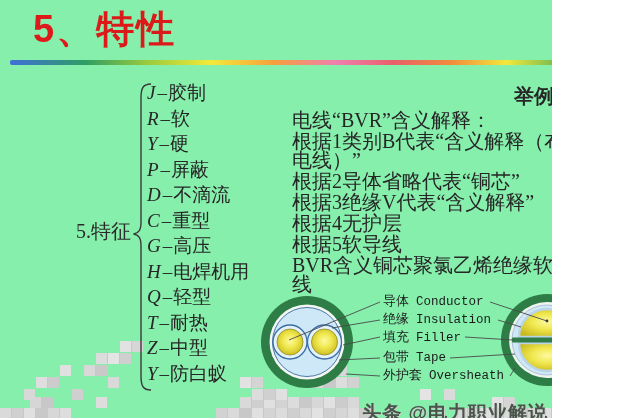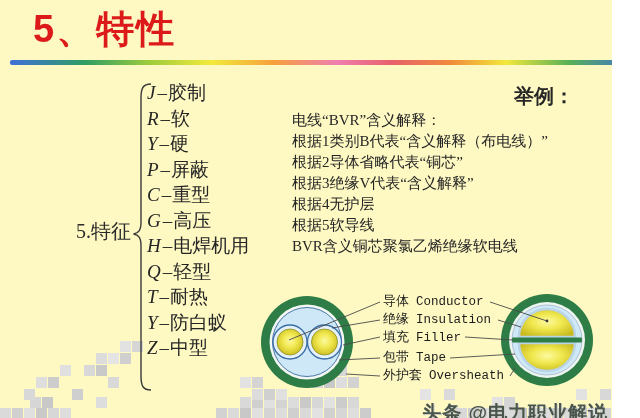--- a/index.html
+++ b/index.html
@@ -1,17 +1,17 @@
 <!DOCTYPE html>
 <html><head>
 <meta charset="utf-8">
 <style>
   html,body{margin:0;padding:0;background:#ffffff;}
   .slide{
-    position:relative;width:612px;height:418px;background:#fef9c3;overflow:hidden;
+    position:relative;width:552px;height:418px;background:#86efac;overflow:hidden;
     font-family:"Liberation Serif","DejaVu Serif",serif;color:#262626;
   }
   
   .mosaic{position:absolute;left:0;top:0;width:11px;height:11px;background:transparent;
     box-shadow:
       120px 341px #e2e2e2,132px 341px #d6d6d6,
       96px 353px #dcdcdc,108px 353px #e4e4e4,120px 353px #cfcfcf,
       276px 353px #e3e3e3,288px 353px #dadada,300px 353px #e0e0e0,312px 353px #d5d5d5,
       60px 365px #e0e0e0,84px 365px #d8d8d8,96px 365px #c9c9c9,288px 365px #dedede,
       300px 365px #d2d2d2,324px 365px #e1e1e1,336px 365px #d7d7d7,
@@ -48,21 +48,21 @@
   .feature-label{
     position:absolute;left:76px;top:218px;font-size:20px;color:#2a2a2a;
   }
   .brace-svg{position:absolute;left:128px;top:78px;width:28px;height:318px;}
   .feature-list{position:absolute;left:147px;top:80px;font-family:Liberation Serif, serif;}
   .feature-row{height:25.5px;line-height:25.5px;font-size:19px;white-space:nowrap;}
   .feature-row .code{font-style:italic;font-size:19px;padding-right:1px;}
   .feature-row .dash{padding:0 1px;}
   .example{position:absolute;left:292px;top:84px;width:282px;}
   .example-heading{font-size:20px;font-weight:bold;line-height:24px;margin-bottom:3px;text-align:right;}
-  .example-line{font-size:15px;line-height:19px;margin-bottom:2px;}
+  .example-line{font-size:20px;line-height:19px;margin-bottom:2px;}
   .diagram-svg{position:absolute;left:253px;top:283px;width:350px;height:132px;}
   .diag-zh{font-family:"Liberation Serif","DejaVu Serif",serif;font-size:13px;fill:#1c1c1c;}
   .diag-en{font-family:"Liberation Mono","DejaVu Sans Mono",monospace;font-size:12.5px;fill:#1c1c1c;}
   .leader{stroke:#4a4a4a;stroke-width:0.9;fill:none;}
   .watermark{
     position:absolute;right:4px;top:386px;
     font-family:"Liberation Sans","DejaVu Sans",sans-serif;
     font-size:19px;font-weight:bold;color:#49544b;letter-spacing:1px;
     text-shadow:1px 1px 0 #c9cec9;
     margin-top:14px;
@@ -82,27 +82,28 @@
 
   <svg class="brace-svg" viewBox="0 0 28 318">
     <path d="M 23 6 C 15 6 13 10 13 20 L 13 144 C 13 152 11 155 5.5 156 C 11 157 13 160 13 168 L 13 298 C 13 308 15 312 23 312" fill="none" stroke="#3a3a3a" stroke-width="1.4"></path>
   </svg>
 
   <div class="feature-list">
     <div class="feature-row"><span class="code">J</span><span class="dash">–</span><span class="meaning">胶制</span></div>
     <div class="feature-row"><span class="code">R</span><span class="dash">–</span><span class="meaning">软</span></div>
     <div class="feature-row"><span class="code">Y</span><span class="dash">–</span><span class="meaning">硬</span></div>
     <div class="feature-row"><span class="code">P</span><span class="dash">–</span><span class="meaning">屏蔽</span></div>
+    <div class="feature-row"><span class="code">D</span><span class="dash">–</span><span class="meaning">不滴流</span></div>
     <div class="feature-row"><span class="code">C</span><span class="dash">–</span><span class="meaning">重型</span></div>
     <div class="feature-row"><span class="code">G</span><span class="dash">–</span><span class="meaning">高压</span></div>
     <div class="feature-row"><span class="code">H</span><span class="dash">–</span><span class="meaning">电焊机用</span></div>
     <div class="feature-row"><span class="code">Q</span><span class="dash">–</span><span class="meaning">轻型</span></div>
     <div class="feature-row"><span class="code">T</span><span class="dash">–</span><span class="meaning">耐热</span></div>
+    <div class="feature-row"><span class="code">Z</span><span class="dash">–</span><span class="meaning">中型</span></div>
     <div class="feature-row"><span class="code">Y</span><span class="dash">–</span><span class="meaning">防白蚁</span></div>
-    <div class="feature-row"><span class="code">Z</span><span class="dash">–</span><span class="meaning">中型</span></div>
   </div>
 
   <div class="example">
     <div class="example-heading">举例：</div>
     <div class="example-line">电线“BVR”含义解释：</div>
     <div class="example-line">根据1类别B代表“含义解释（布电线）”</div>
     <div class="example-line">根据2导体省略代表“铜芯”</div>
     <div class="example-line">根据3绝缘V代表“含义解释”</div>
     <div class="example-line">根据4无护层</div>
     <div class="example-line">根据5软导线</div>

